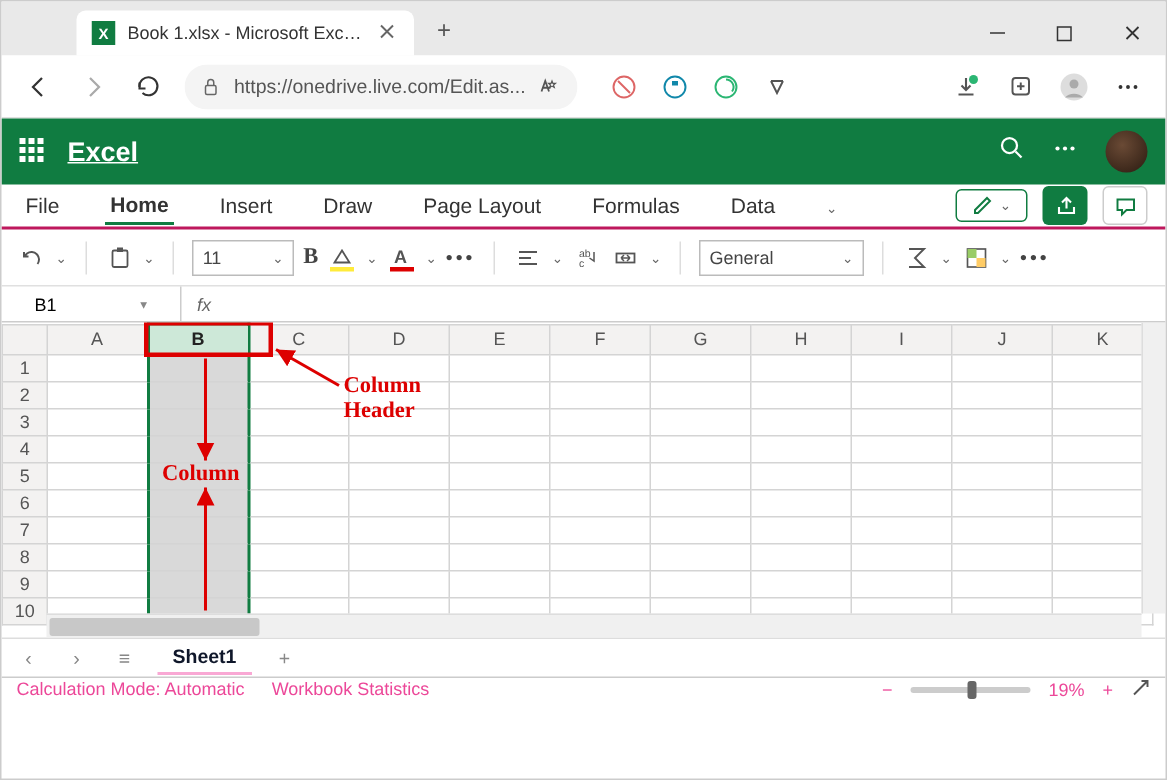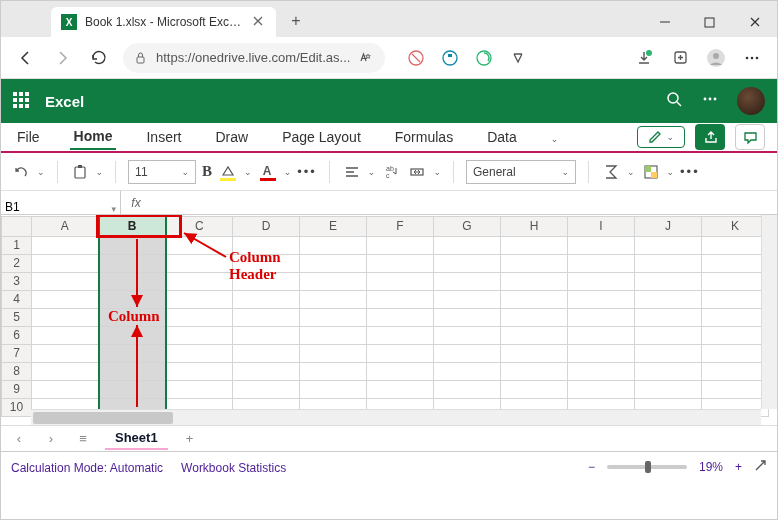--- a/index.html
+++ b/index.html
@@ -22,21 +22,21 @@
   .urlbox .lock { width: 14px; height: 14px; }
   .urlbox .url { flex: 1; white-space: nowrap; overflow: hidden; text-overflow: ellipsis; }
   .urlbox .star { width: 16px; height: 16px; }
   .exticons { display: flex; gap: 0; margin-left: 6px; }
   .spacer { flex: 1; }
 
   
   .appbar { height: 44px; background: #107c41; color: #fff; display: flex; align-items: center; padding: 0 12px; gap: 14px; }
   .appbar .waffle { width: 18px; height: 18px; display: grid; grid-template-columns: repeat(3,4px); grid-template-rows: repeat(3,4px); gap: 2px; }
   .appbar .waffle span { background: #fff; }
-  .appbar .appname { font-size: 15px; font-weight: 600; }
+  .appbar .appname { font-size: 18px; font-weight: 600; text-decoration: underline; }
   .appbar .doctitle { font-size: 14px; color: #e8f5ee; }
   .appbar .right { margin-left: auto; display: flex; align-items: center; gap: 18px; }
   .appbar .avatar { width: 28px; height: 28px; border-radius: 50%; background: radial-gradient(circle at 40% 35%, #6a4a35, #2a1a10); }
 
   
   .ribbontabs { height: 30px; display: flex; align-items: center; padding: 0 12px; gap: 26px; border-bottom: 2px solid #be185d; font-size: 14px; color: #333; }
   .ribbontabs .tabitem { padding: 4px 4px; }
   .ribbontabs .tabitem.active { font-weight: 600; border-bottom: 2px solid #107c41; }
   .ribbontabs .right { margin-left: auto; display: flex; gap: 10px; align-items: center; }
   .editbtn { border: 1px solid #107c41; border-radius: 4px; padding: 3px 10px; display: flex; align-items: center; gap: 4px; color: #107c41; font-size: 13px; }
@@ -51,21 +51,21 @@
   .combo.small { width: 68px; }
   .combo.med { width: 110px; }
   .ico { width: 20px; height: 20px; display: inline-flex; align-items: center; justify-content: center; }
   .caret { font-size: 9px; color: #666; }
   .bold { font-weight: 700; font-family: Georgia, serif; font-size: 15px; }
   .paint { position: relative; }
   .paint .bar { position: absolute; bottom: 1px; left: 2px; right: 2px; height: 3px; }
 
   
   .fxbar { height: 24px; display: flex; align-items: center; border-bottom: 1px solid #ccc; font-size: 12px; }
-  .namebox { width: 120px; height: 100%; border-right: 1px solid #ccc; display: flex; align-items: flex-end; padding: 0 4px; }
+  .namebox { width: 120px; height: 100%; border-right: 1px solid #ccc; display: flex; align-items: center; padding: 0 22px; }
   .namebox .nd { margin-left: auto; font-size: 9px; color: #888; }
   .fxsym { width: 30px; text-align: center; font-style: italic; color: #666; }
   .fxinput { flex: 1; padding: 0 6px; }
 
   
   .gridwrap { position: relative; height: 210px; overflow: hidden; }
   .grid { position: absolute; inset: 0; }
   table.sheet { border-collapse: collapse; table-layout: fixed; }
   table.sheet th, table.sheet td { border: 1px solid #d4d4d4; font-size: 12px; color: #555; background: #fff; }
   table.sheet thead th { background: #f3f2f1; height: 20px; font-weight: 400; text-align: center; }
@@ -82,21 +82,21 @@
   .anno-box { position: absolute; border: 3px solid #d00; pointer-events: none; }
   .anno-text { position: absolute; color: #d00; font-weight: 700; font-size: 15px; pointer-events: none; line-height: 1.15; font-family: Georgia, 'Times New Roman', serif; }
   svg.anno-arrows { position: absolute; inset: 0; pointer-events: none; }
 
   
   .sheettabs { height: 26px; border-top: 1px solid #ddd; display: flex; align-items: center; padding: 0 8px; gap: 12px; font-size: 13px; color: #555; }
   .sheettabs .stab { padding: 3px 10px; border-bottom: 2px solid #f9a8d4; font-weight: 700; color: #0f172a; }
   .sheettabs .ico { color: #888; }
 
   
-  .statusbar { height: 24px; border-top: 1px solid #ccc; display: flex; align-items: flex-end; padding: 0 10px; font-size: 12px; color: #4c1d95; gap: 18px; }
+  .statusbar { height: 24px; border-top: 1px solid #ccc; display: flex; align-items: flex-start; padding: 0 10px; font-size: 12px; color: #ec4899; gap: 18px; }
   .statusbar .right { margin-left: auto; display: flex; align-items: center; gap: 12px; }
   .zoomslider { width: 80px; height: 4px; background: #ccc; position: relative; border-radius: 2px; }
   .zoomslider .zthumb { position: absolute; left: 38px; top: -4px; width: 6px; height: 12px; background: #666; border-radius: 2px; }
 </style>
 </head>
 <body>
 
 <div class="titlebar">
   <div class="tab">
     <span class="favicon">

